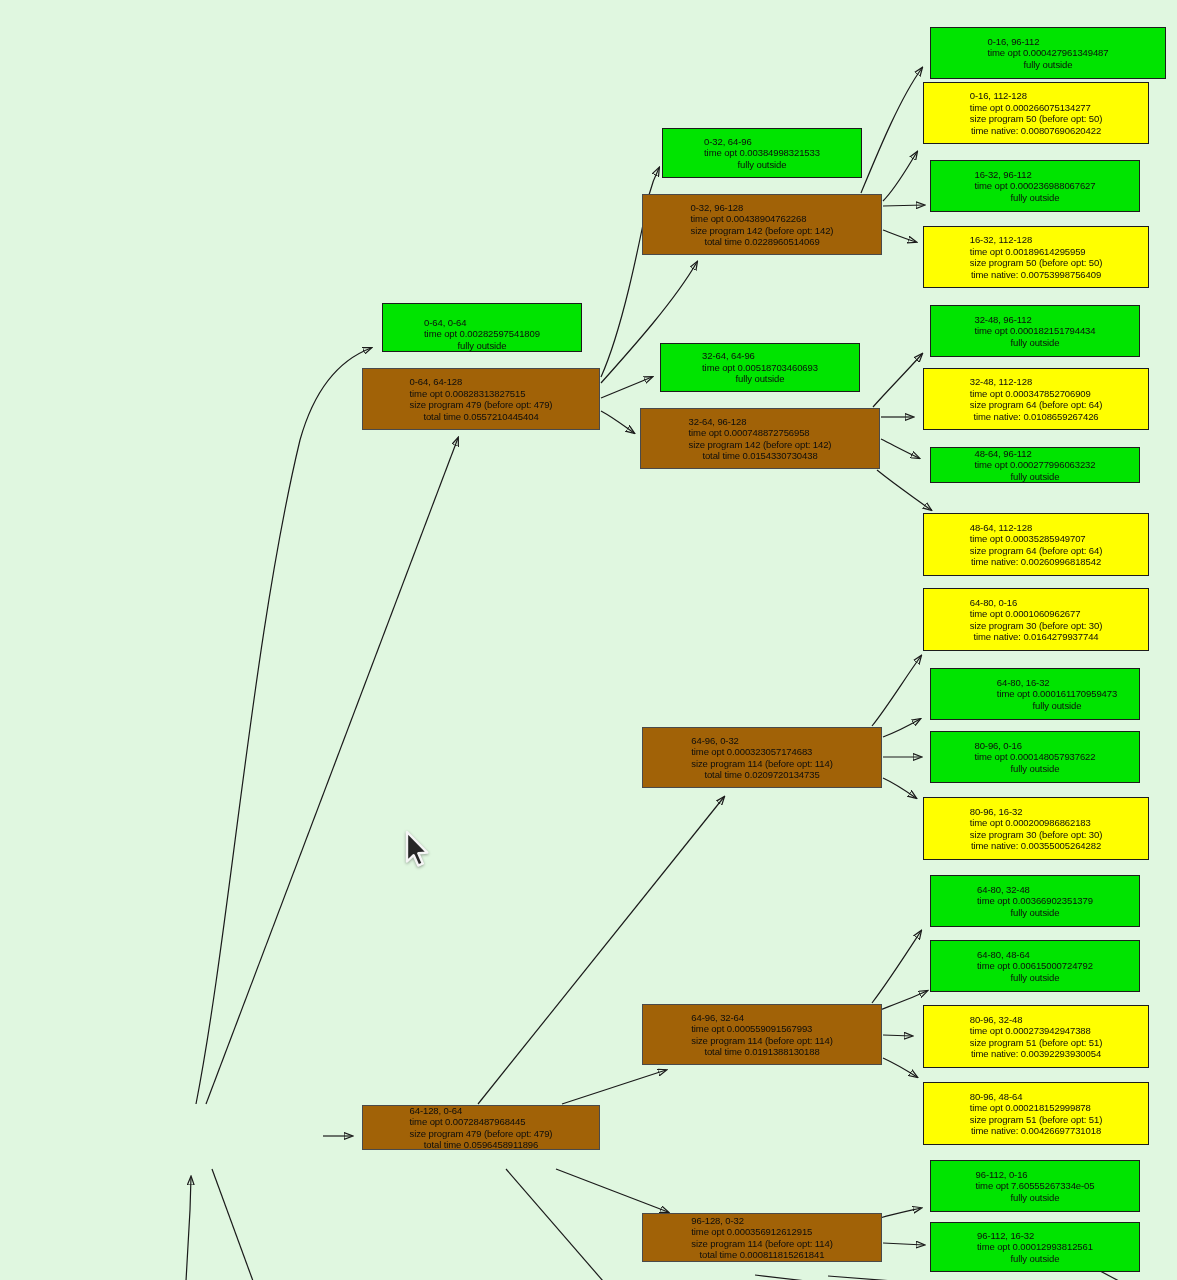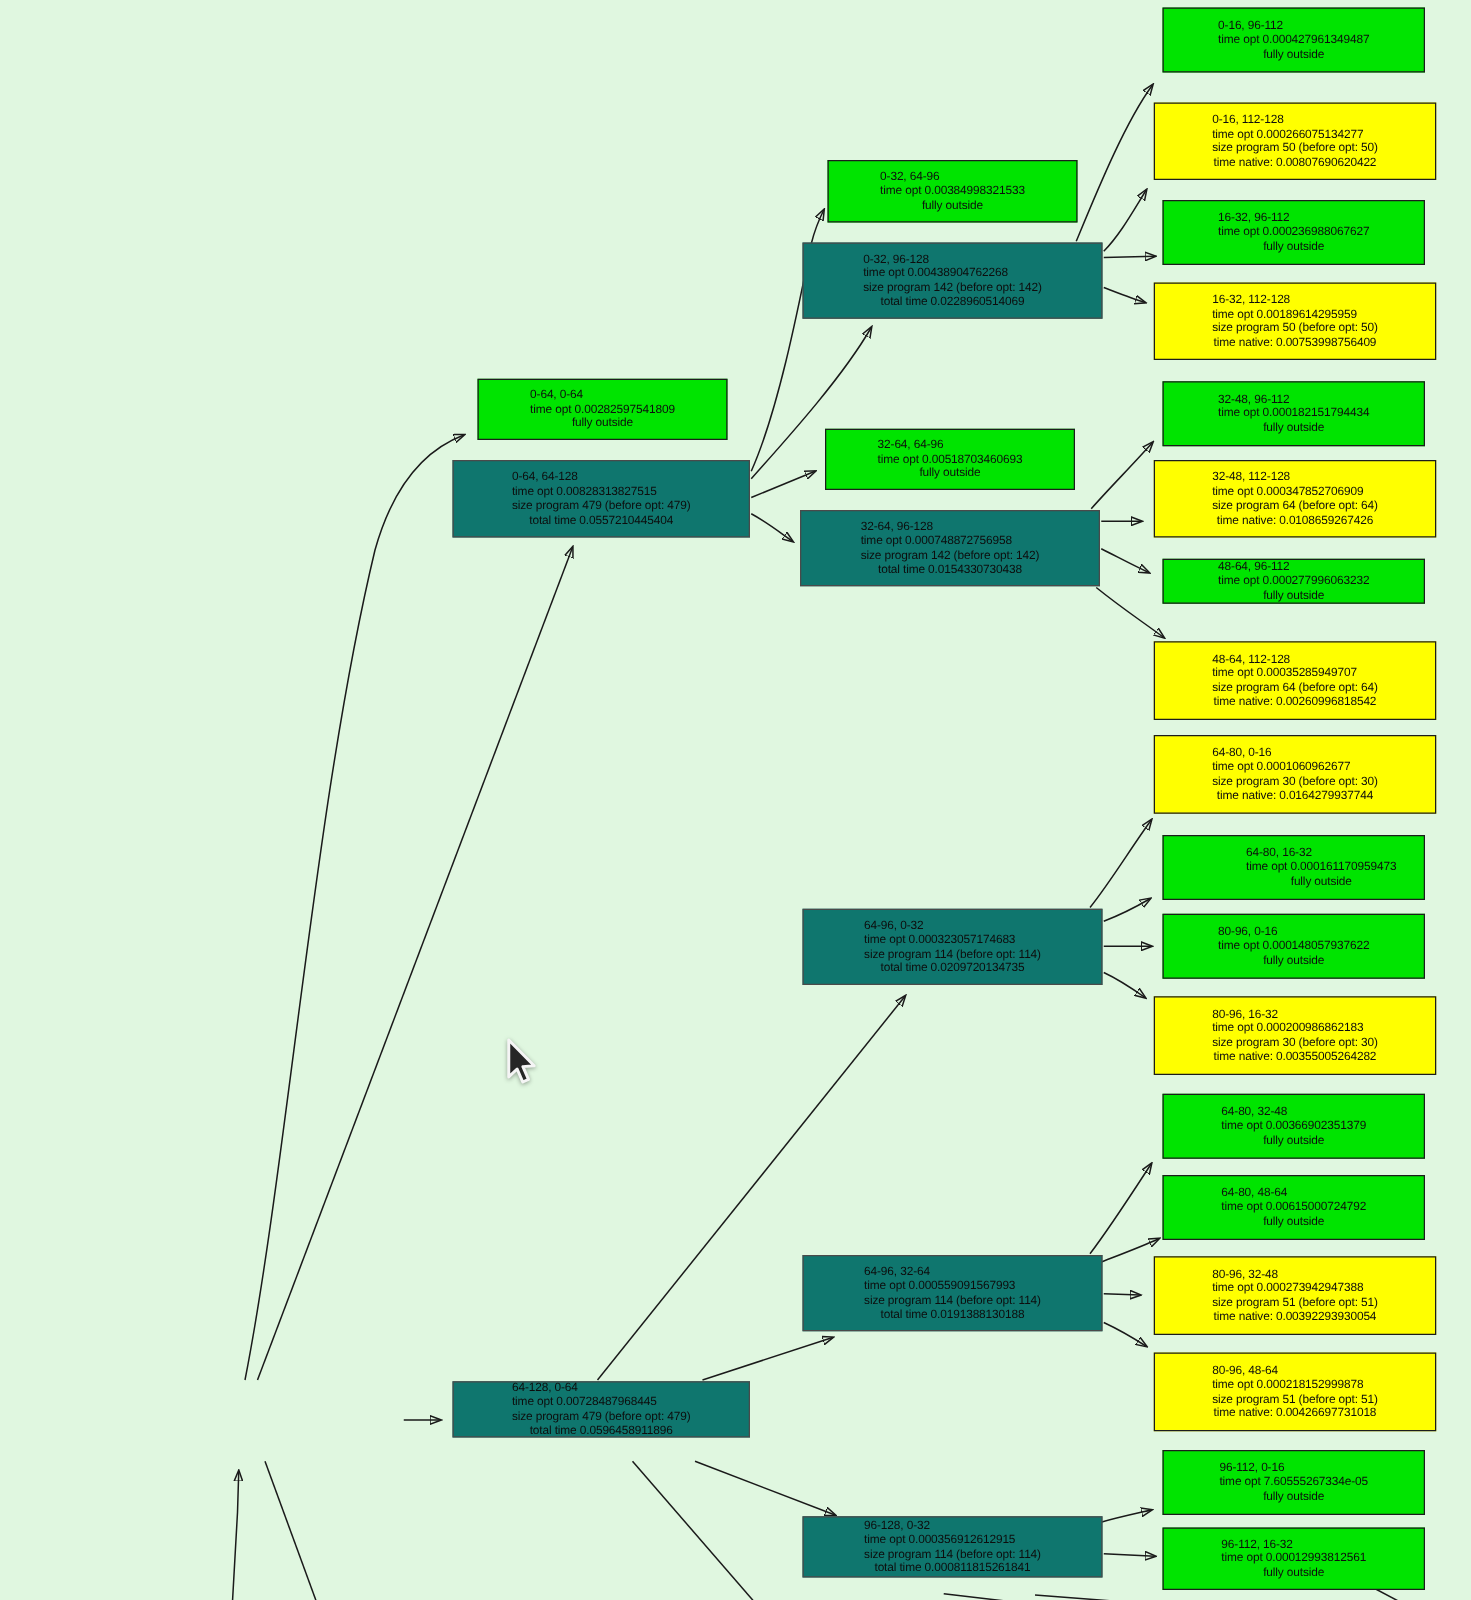--- a/index.html
+++ b/index.html
@@ -8,21 +8,21 @@
     background:#e0f7e0;
     font-family:"Liberation Sans",sans-serif;
   }
   #edges{position:absolute;left:0;top:0}
   #edges path{fill:none;stroke:#1a1a1a;stroke-width:1.2px}
   .node{
     position:absolute;box-sizing:border-box;
     display:flex;align-items:center;justify-content:center;
     border:1.5px solid #1c1c1c;
   }
-  .node.internal{background:#0f766e;border-color:#4a4a4a}
+  .node.internal{background:#a16207;border-color:#4a4a4a}
   .node.green{background:#00e400}
   .node.yellow{background:#ffff00}
   .label{display:inline-block}
   .label div{
     font-size:9.5px;line-height:11.5px;color:#0d0d0d;
     white-space:nowrap;text-align:left;letter-spacing:-0.1px;
   }
   .label div:last-child{text-align:center}
   #cursor{position:absolute;filter:drop-shadow(0 1px 1.5px rgba(0,0,0,.35))}
 </style>
@@ -68,21 +68,21 @@
       <path d="M880,1218 C894,1214 908,1211 921,1208" marker-end="url(#ah)"></path>
       <path d="M883,1243 L924,1245" marker-end="url(#ah)"></path>
       <path d="M755,1275 L806,1281"></path>
       <path d="M828,1276 L893,1281"></path>
       <path d="M1085,1263 L1119,1281"></path>
     </svg>
 
   <svg id="cursor" width="27" height="40" viewBox="0 0 27 40" style="left: 404px; top: 830px;">
     <polygon points="3,2 3,31.5 9.7,25.2 14.2,35.6 18.8,33.5 14.3,23.3 23.3,22.6" fill="#262626" stroke="#f5f5f5" stroke-width="2.4" stroke-linejoin="round"></polygon>
   </svg>
-    <div class="node green" style="left: 382px; top: 303px; width: 200px; height: 49px;">
+    <div class="node green" style="left: 382px; top: 303px; width: 200px; height: 49px; align-items: flex-end;">
       <div class="label">
         <div>0-64, 0-64</div>
         <div>time opt 0.00282597541809</div>
         <div>fully outside</div>
       </div>
     </div>
     <div class="node internal" style="left: 362px; top: 368px; width: 238px; height: 62px;">
       <div class="label">
         <div>0-64, 64-128</div>
         <div>time opt 0.00828313827515</div>
@@ -145,21 +145,21 @@
       </div>
     </div>
     <div class="node internal" style="left: 642px; top: 1213px; width: 240px; height: 49px;">
       <div class="label">
         <div>96-128, 0-32</div>
         <div>time opt 0.000356912612915</div>
         <div>size program 114 (before opt: 114)</div>
         <div>total time 0.000811815261841</div>
       </div>
     </div>
-    <div class="node green" style="left: 930px; top: 6px; width: 210px; height: 52px;">
+    <div class="node green" style="left: 930px; top: 27px; width: 236px; height: 52px;">
       <div class="label">
         <div>0-16, 96-112</div>
         <div>time opt 0.000427961349487</div>
         <div>fully outside</div>
       </div>
     </div>
     <div class="node yellow" style="left: 923px; top: 82px; width: 226px; height: 62px;">
       <div class="label">
         <div>0-16, 112-128</div>
         <div>time opt 0.000266075134277</div>

